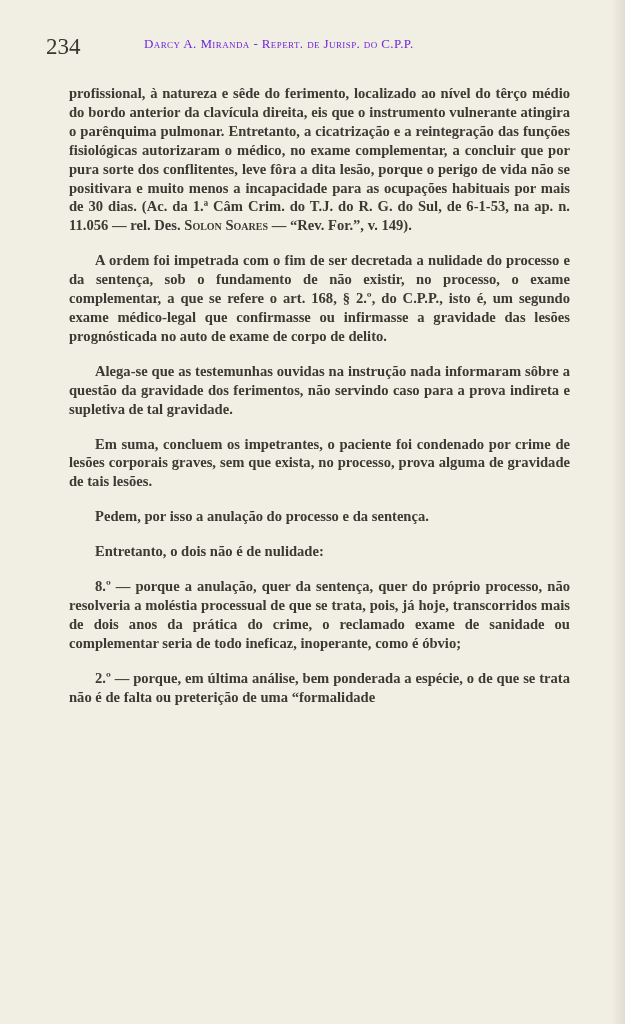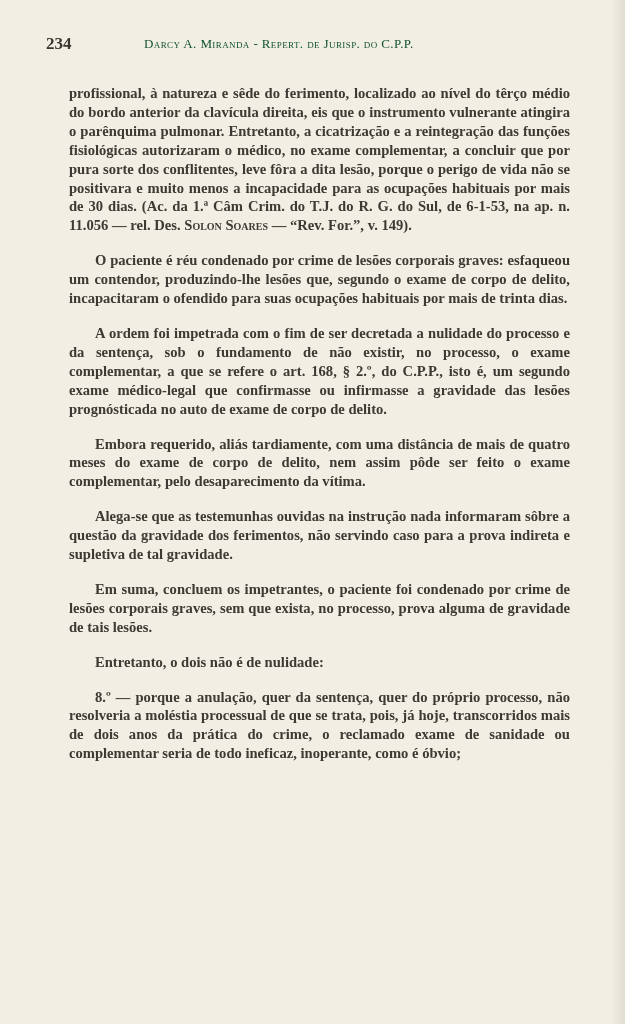--- a/index.html
+++ b/index.html
@@ -13,26 +13,26 @@
     .page-shade {
       position: absolute; right: 0; top: 0; width: 14px; height: 1024px;
       background: linear-gradient(to right, rgba(241,238,228,0), rgba(215,210,198,0.6));
     }
     .header {
       position: absolute; top: 34px; left: 46px; width: 540px; height: 22px;
       font-family: "Liberation Serif", serif;
     }
     .page-number {
       position: absolute; left: 0; top: 0;
-      font-size: 17px; font-weight: bold; color: #3a3630;
+      font-size: 23px; font-weight: normal; color: #3a3630;
     }
     .running-head {
       position: absolute; left: 98px; top: 2px;
       font-size: 13px; letter-spacing: 0.4px; font-variant: small-caps;
-      color: #14532d;
+      color: #6d28d9;
     }
     .body-text {
       position: absolute; top: 68px; left: 53px; width: 533px;
       font-family: "Liberation Serif", serif;
       font-size: 14.6px; line-height: 18.9px; font-weight: bold;
       color: #3d3933; text-align: justify;
     }
     .para { margin: 16px; text-indent: 26px; }
     .para.first { text-indent: 0; }
     .para.gap { margin-top: 11px; }
@@ -46,20 +46,20 @@
 
 <div class="page-shade"></div>
 
 <div class="header">
   <span class="page-number">234</span>
   <span class="running-head">Darcy A. Miranda - Repert. de Jurisp. do C.P.P.</span>
 </div>
 
 <div class="body-text">
   <p class="para first"><span>profissional, à natureza e sêde do ferimento, localizado ao nível do têrço médio do bordo anterior da clavícula direita, eis que o instrumento vulnerante atingira o parênquima pulmonar. Entretanto, a cicatrização e a reintegração das funções fisiológicas autorizaram o médico, no exame complementar, a concluir que por pura sorte dos conflitentes, leve fôra a dita lesão, porque o perigo de vida não se positivara e muito menos a incapacidade para as ocupações habituais por mais de 30 dias. (Ac. da 1.ª Câm Crim. do T.J. do R. G. do Sul, de 6-1-53, na ap. n. 11.056 — rel. Des. </span><span class="sc">Solon Soares</span><span> — “Rev. For.”, v. 149).</span></p>
-  <p class="para">O paciente é réu condenado por crime de lesões corporais graves: esfaqueou um contendor, produzindo-lhe lesões que, segundo o exame de corpo de delito, incapacitaram o ofendido para suas ocupações habituais por mais de trinta dias.</p>
   <p class="para">A ordem foi impetrada com o fim de ser decretada a nulidade do processo e da sentença, sob o fundamento de não existir, no processo, o exame complementar, a que se refere o art. 168, § 2.º, do C.P.P., isto é, um segundo exame médico-legal que confirmasse ou infirmasse a gravidade das lesões prognósticada no auto de exame de corpo de delito.</p>
-  <p class="para">Embora requerido, aliás tardiamente, com uma distância de mais de quatro meses do exame de corpo de delito, nem assim pôde ser feito o exame complementar, pelo desaparecimento da vítima.</p>
   <p class="para">Alega-se que as testemunhas ouvidas na instrução nada informaram sôbre a questão da gravidade dos ferimentos, não servindo caso para a prova indireta e supletiva de tal gravidade.</p>
   <p class="para">Em suma, concluem os impetrantes, o paciente foi condenado por crime de lesões corporais graves, sem que exista, no processo, prova alguma de gravidade de tais lesões.</p>
+  <p class="para">Pedem, por isso a anulação do processo e da sentença.</p>
   <p class="para">Entretanto, o dois não é de nulidade:</p>
   <p class="para">8.º — porque a anulação, quer da sentença, quer do próprio processo, não resolveria a moléstia processual de que se trata, pois, já hoje, transcorridos mais de dois anos da prática do crime, o reclamado exame de sanidade ou complementar seria de todo ineficaz, inoperante, como é óbvio;</p>
+  <p class="para">2.º — porque, em última análise, bem ponderada a espécie, o de que se trata não é de falta ou preterição de uma “formalidade</p>
 </div>
 
 </body></html>

